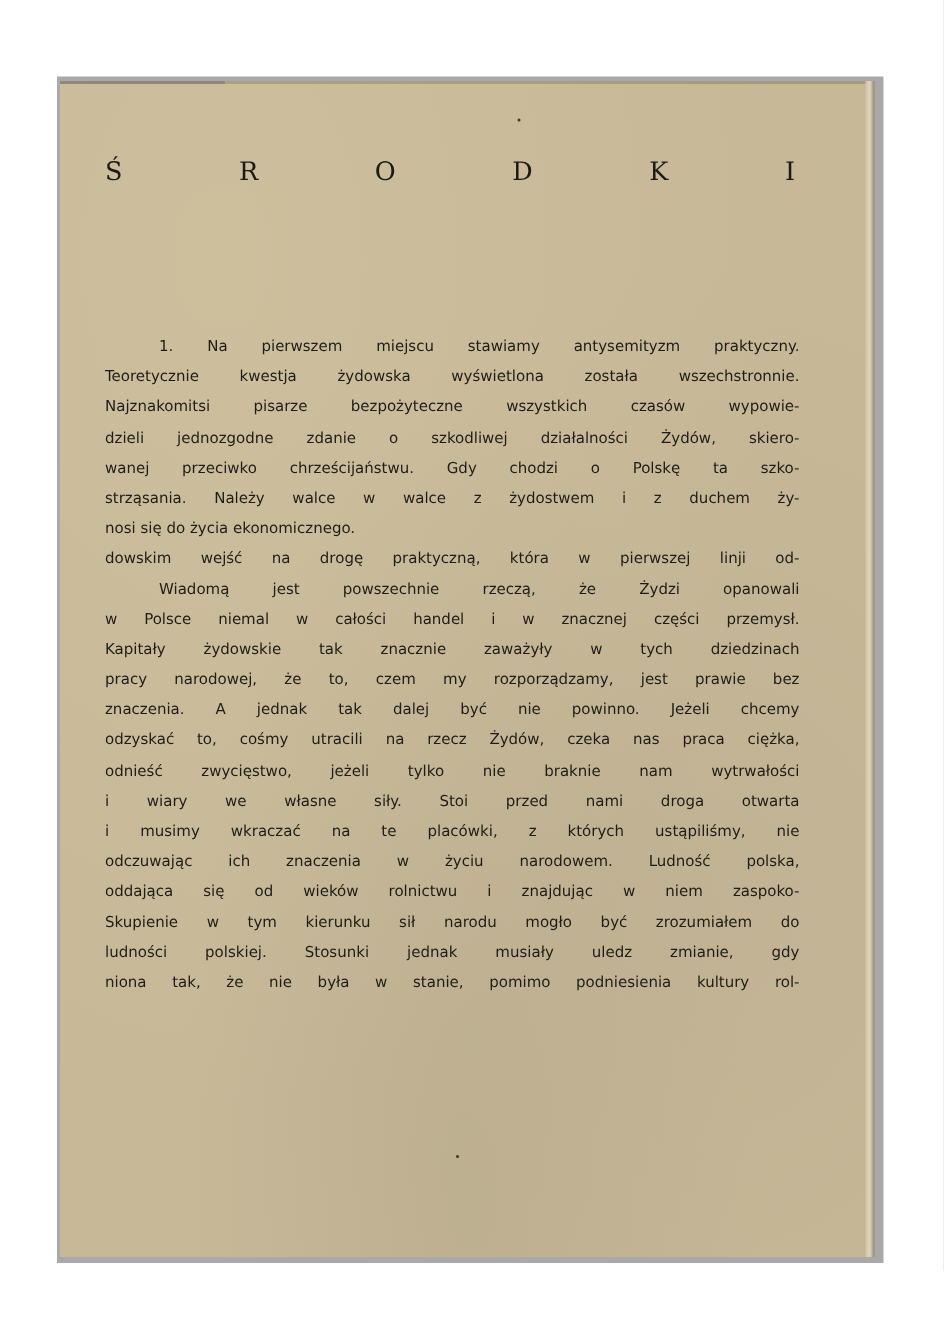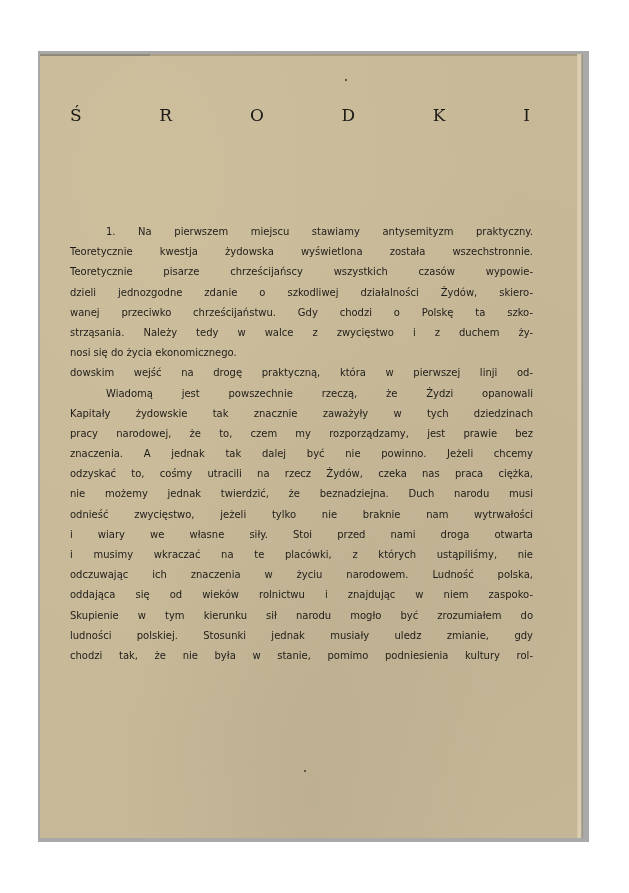--- a/index.html
+++ b/index.html
@@ -114,36 +114,36 @@
   <span>O</span>
   <span>D</span>
   <span>K</span>
   <span>I</span>
 </h1>
 
 <div class="body-text">
   <div>
     <span class="line indent">1.  Na pierwszem miejscu stawiamy antysemityzm praktyczny.</span>
     <span class="line">Teoretycznie kwestja żydowska wyświetlona została wszechstronnie.</span>
-    <span class="line">Teoretycznie pisarze chrześcijańscy wszystkich czasów wypowie-</span>
+    <span class="line">Najznakomitsi pisarze bezpożyteczne wszystkich czasów wypowie-</span>
     <span class="line">dzieli jednozgodne zdanie o szkodliwej działalności Żydów, skiero-</span>
     <span class="line">wanej przeciwko chrześcijaństwu.  Gdy chodzi o Polskę ta szko-</span>
-    <span class="line">strząsania.  Należy tedy w walce z zwycięstwo i z duchem ży-</span>
+    <span class="line">strząsania.  Należy walce w walce z żydostwem i z duchem ży-</span>
     <span class="line last">nosi się do życia ekonomicznego.</span>
     <span class="line">dowskim wejść na drogę praktyczną, która w pierwszej linji od-</span>
   </div>
   <div>
     <span class="line indent">Wiadomą jest powszechnie rzeczą, że Żydzi opanowali</span>
+    <span class="line">w Polsce niemal w całości handel i w znacznej części przemysł.</span>
     <span class="line">Kapitały żydowskie tak znacznie zaważyły w tych dziedzinach</span>
     <span class="line">pracy narodowej, że to, czem my rozporządzamy, jest prawie bez</span>
     <span class="line">znaczenia.  A jednak tak dalej być nie powinno.  Jeżeli chcemy</span>
     <span class="line">odzyskać to, cośmy utracili na rzecz Żydów, czeka nas praca ciężka,</span>
-    <span class="line">nie możemy jednak twierdzić, że beznadziejna.  Duch narodu musi</span>
     <span class="line">odnieść zwycięstwo, jeżeli tylko nie braknie nam wytrwałości</span>
     <span class="line">i wiary we własne siły.  Stoi przed nami droga otwarta</span>
     <span class="line">i musimy wkraczać na te placówki, z których ustąpiliśmy, nie</span>
     <span class="line">odczuwając ich znaczenia w życiu narodowem.  Ludność polska,</span>
     <span class="line">oddająca się od wieków rolnictwu i znajdując w niem zaspoko-</span>
     <span class="line">Skupienie w tym kierunku sił narodu mogło być zrozumiałem do</span>
     <span class="line">ludności polskiej.  Stosunki jednak musiały uledz zmianie, gdy</span>
-    <span class="line">chodzi tak, że nie była w stanie, pomimo podniesienia kultury rol-</span>
+    <span class="line">niona tak, że nie była w stanie, pomimo podniesienia kultury rol-</span>
   </div>
 </div>
 
 </body></html>

